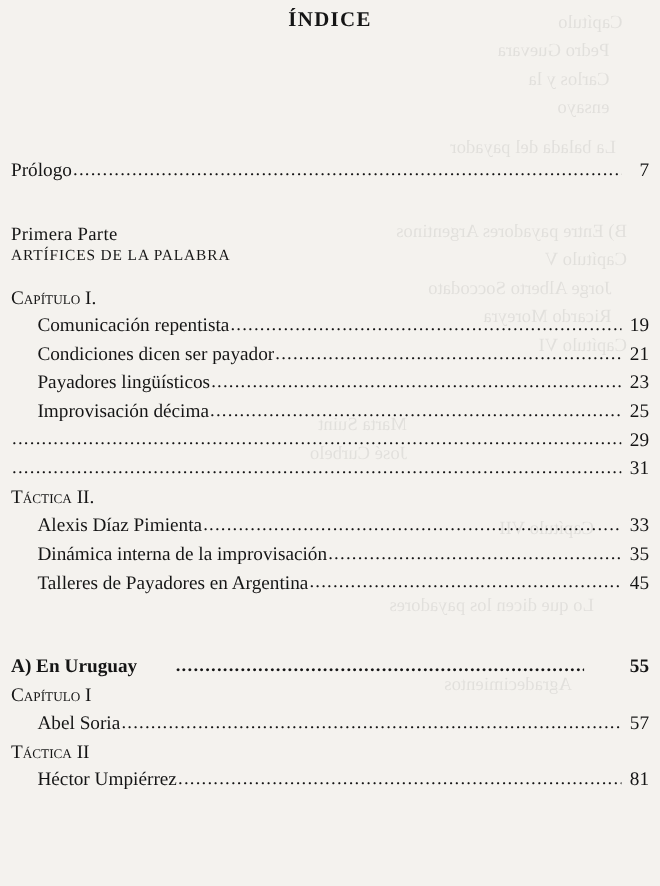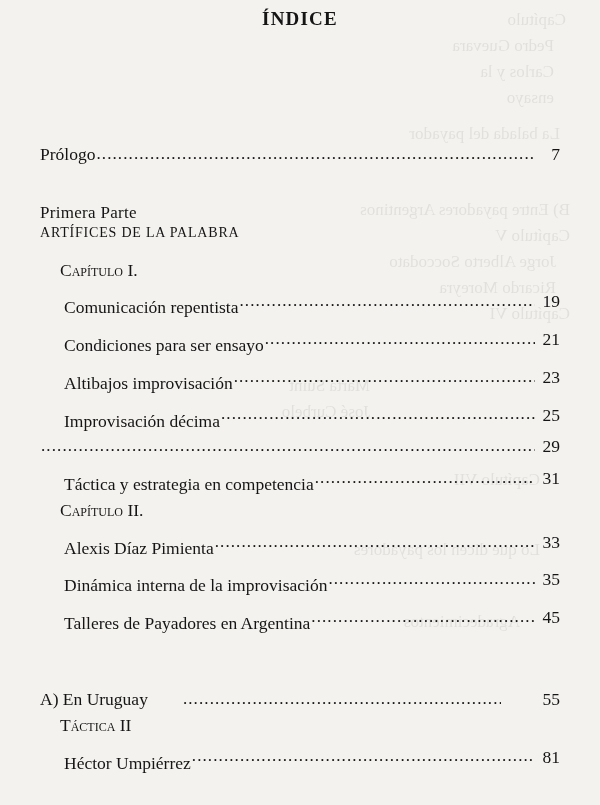--- a/index.html
+++ b/index.html
@@ -32,21 +32,21 @@
   .bleed .bl {
     position: absolute;
     white-space: nowrap;
   }
 
   .page {
     position: relative;
     width: 600px;
     height: 693px;
     box-sizing: border-box;
-    padding: 0 40px;
+    padding: 0 10px;
   }
 
   .doc-title {
     text-align: center;
     font-weight: bold;
     font-size: 19px;
     letter-spacing: 1.2px;
     padding-top: 8px;
   }
 
@@ -82,31 +82,30 @@
     content: "......................................................................................................................................";
     letter-spacing: 1.1px;
     font-size: 17px;
   }
   .entry .page-num {
     flex: 0 0 auto;
     text-align: right;
     min-width: 24px;
   }
 
-  .entry.indent .label { padding-left: 24px; margin-top: 12px; }
-  .entry.bold-entry { font-weight: normal; gap: 34px; }
+  .entry.indent .label { padding-left: 24px; }
+  .entry.bold-entry { font-weight: bold; gap: 34px; }
 
   
   .chapter {
     font-size: 17.5px;
     line-height: 1.47;
   }
   .chapter .rest {
     font-variant: small-caps;
-    margin-left: 20px;
   }
 
   .group { margin-bottom: 0; }
 </style>
 </head>
 <body>
 
 <div class="bleed">
   <div class="bl" style="top:10px; left:34px; font-size:17px;">Capítulo</div>
   <div class="bl" style="top:36px; left:46px; font-size:17px;">Pedro Guevara</div>
@@ -150,48 +149,47 @@
   <div class="group">
     <div class="chapter">
       <span class="rest">Capítulo I.</span>
     </div>
     <div class="entry indent">
       <span class="label">Comunicación repentista</span>
       <span class="leader"></span>
       <span class="page-num">19</span>
     </div>
     <div class="entry indent">
-      <span class="label">Condiciones para ser ensayo</span>
+      <span class="label">Condiciones dicen ser payador</span>
       <span class="leader"></span>
       <span class="page-num">21</span>
     </div>
     <div class="entry indent">
-      <span class="label">Altibajos improvisación</span>
+      <span class="label">Payadores lingüísticos</span>
       <span class="leader"></span>
       <span class="page-num">23</span>
     </div>
     <div class="entry indent">
       <span class="label">Improvisación décima</span>
       <span class="leader"></span>
       <span class="page-num">25</span>
     </div>
     <div class="entry indent">
       <span class="leader"></span>
       <span class="page-num">29</span>
     </div>
     <div class="entry indent">
-      <span class="label">Táctica y estrategia en competencia</span>
       <span class="leader"></span>
       <span class="page-num">31</span>
     </div>
   </div>
 
   <div class="group">
     <div class="chapter">
-      <span class="rest">Capítulo II.</span>
+      <span class="rest">Táctica II.</span>
     </div>
     <div class="entry indent">
       <span class="label">Alexis Díaz Pimienta</span>
       <span class="leader"></span>
       <span class="page-num">33</span>
     </div>
     <div class="entry indent">
       <span class="label">Dinámica interna de la improvisación</span>
       <span class="leader"></span>
       <span class="page-num">35</span>
@@ -207,20 +205,30 @@
 
 
   <div class="spacer-sm"></div>
 
   <div class="entry bold-entry">
     <span class="label">A) En Uruguay</span>
     <span class="leader"></span>
     <span class="page-num">55</span>
   </div>
 
+  <div class="group">
+    <div class="chapter">
+      <span class="rest">Capítulo I</span>
+    </div>
+    <div class="entry indent">
+      <span class="label">Abel Soria</span>
+      <span class="leader"></span>
+      <span class="page-num">57</span>
+    </div>
+  </div>
 
   <div class="group">
     <div class="chapter">
       <span class="rest">Táctica II</span>
     </div>
     <div class="entry indent">
       <span class="label">Héctor Umpiérrez</span>
       <span class="leader"></span>
       <span class="page-num">81</span>
     </div>

